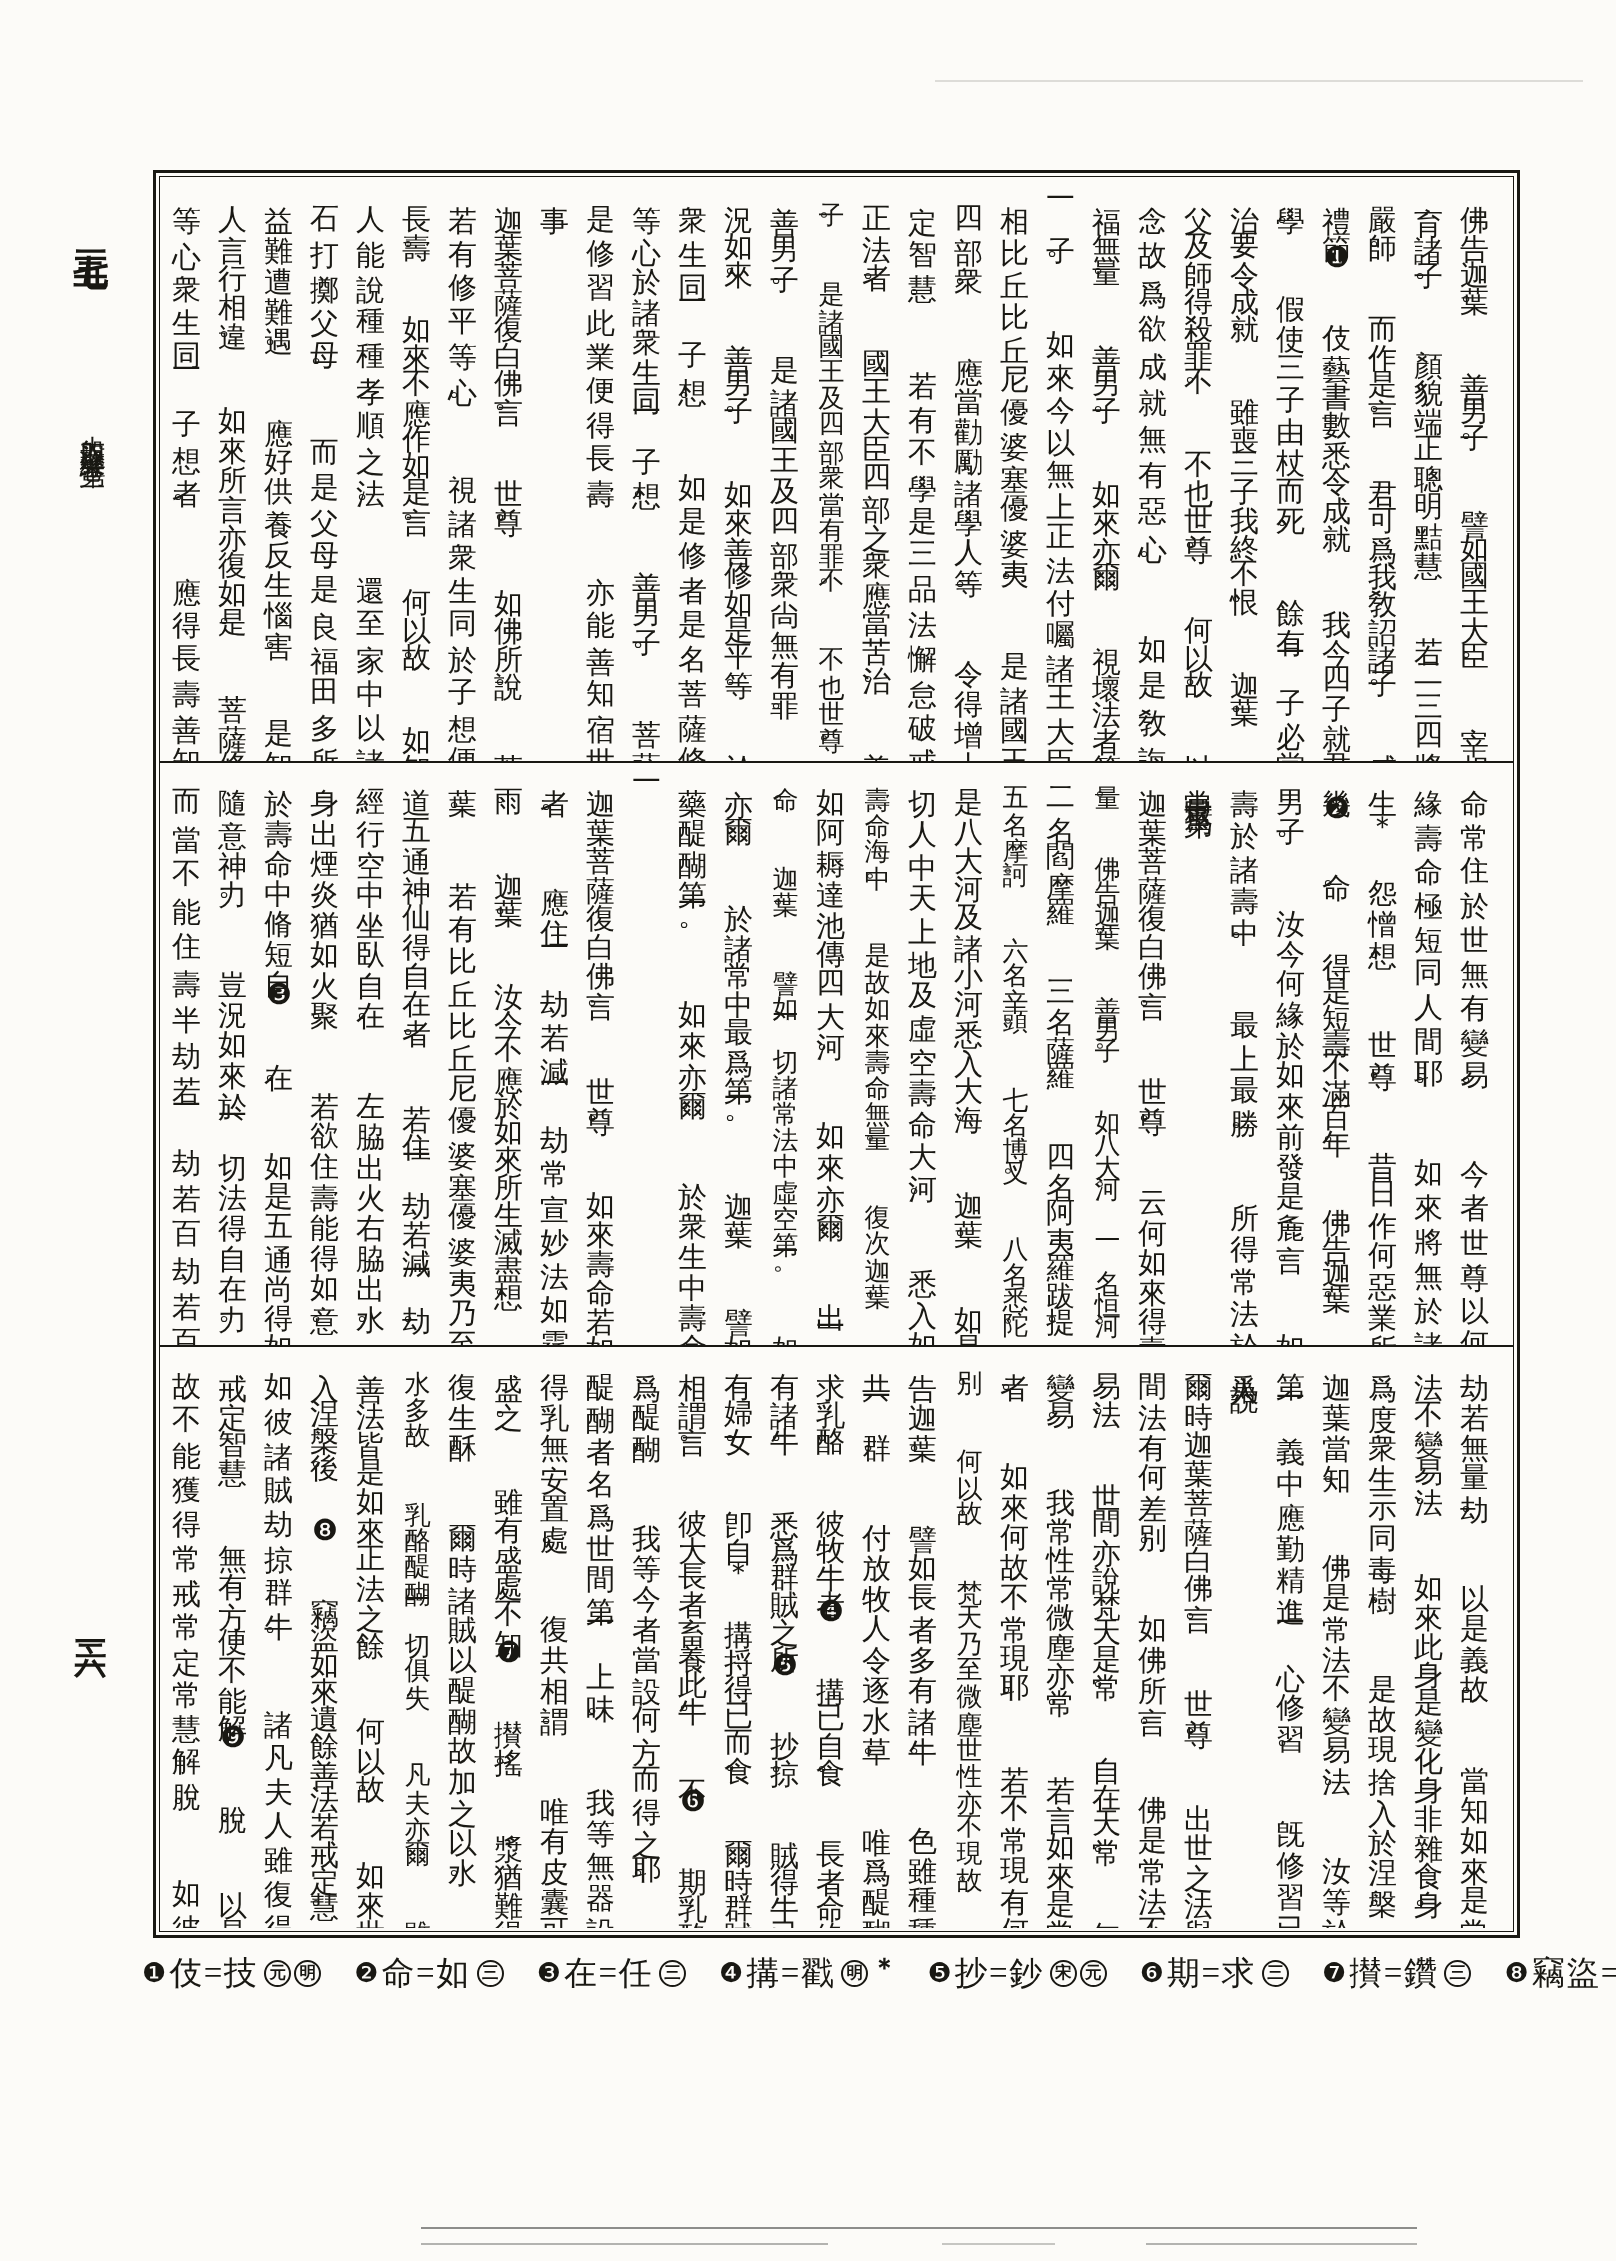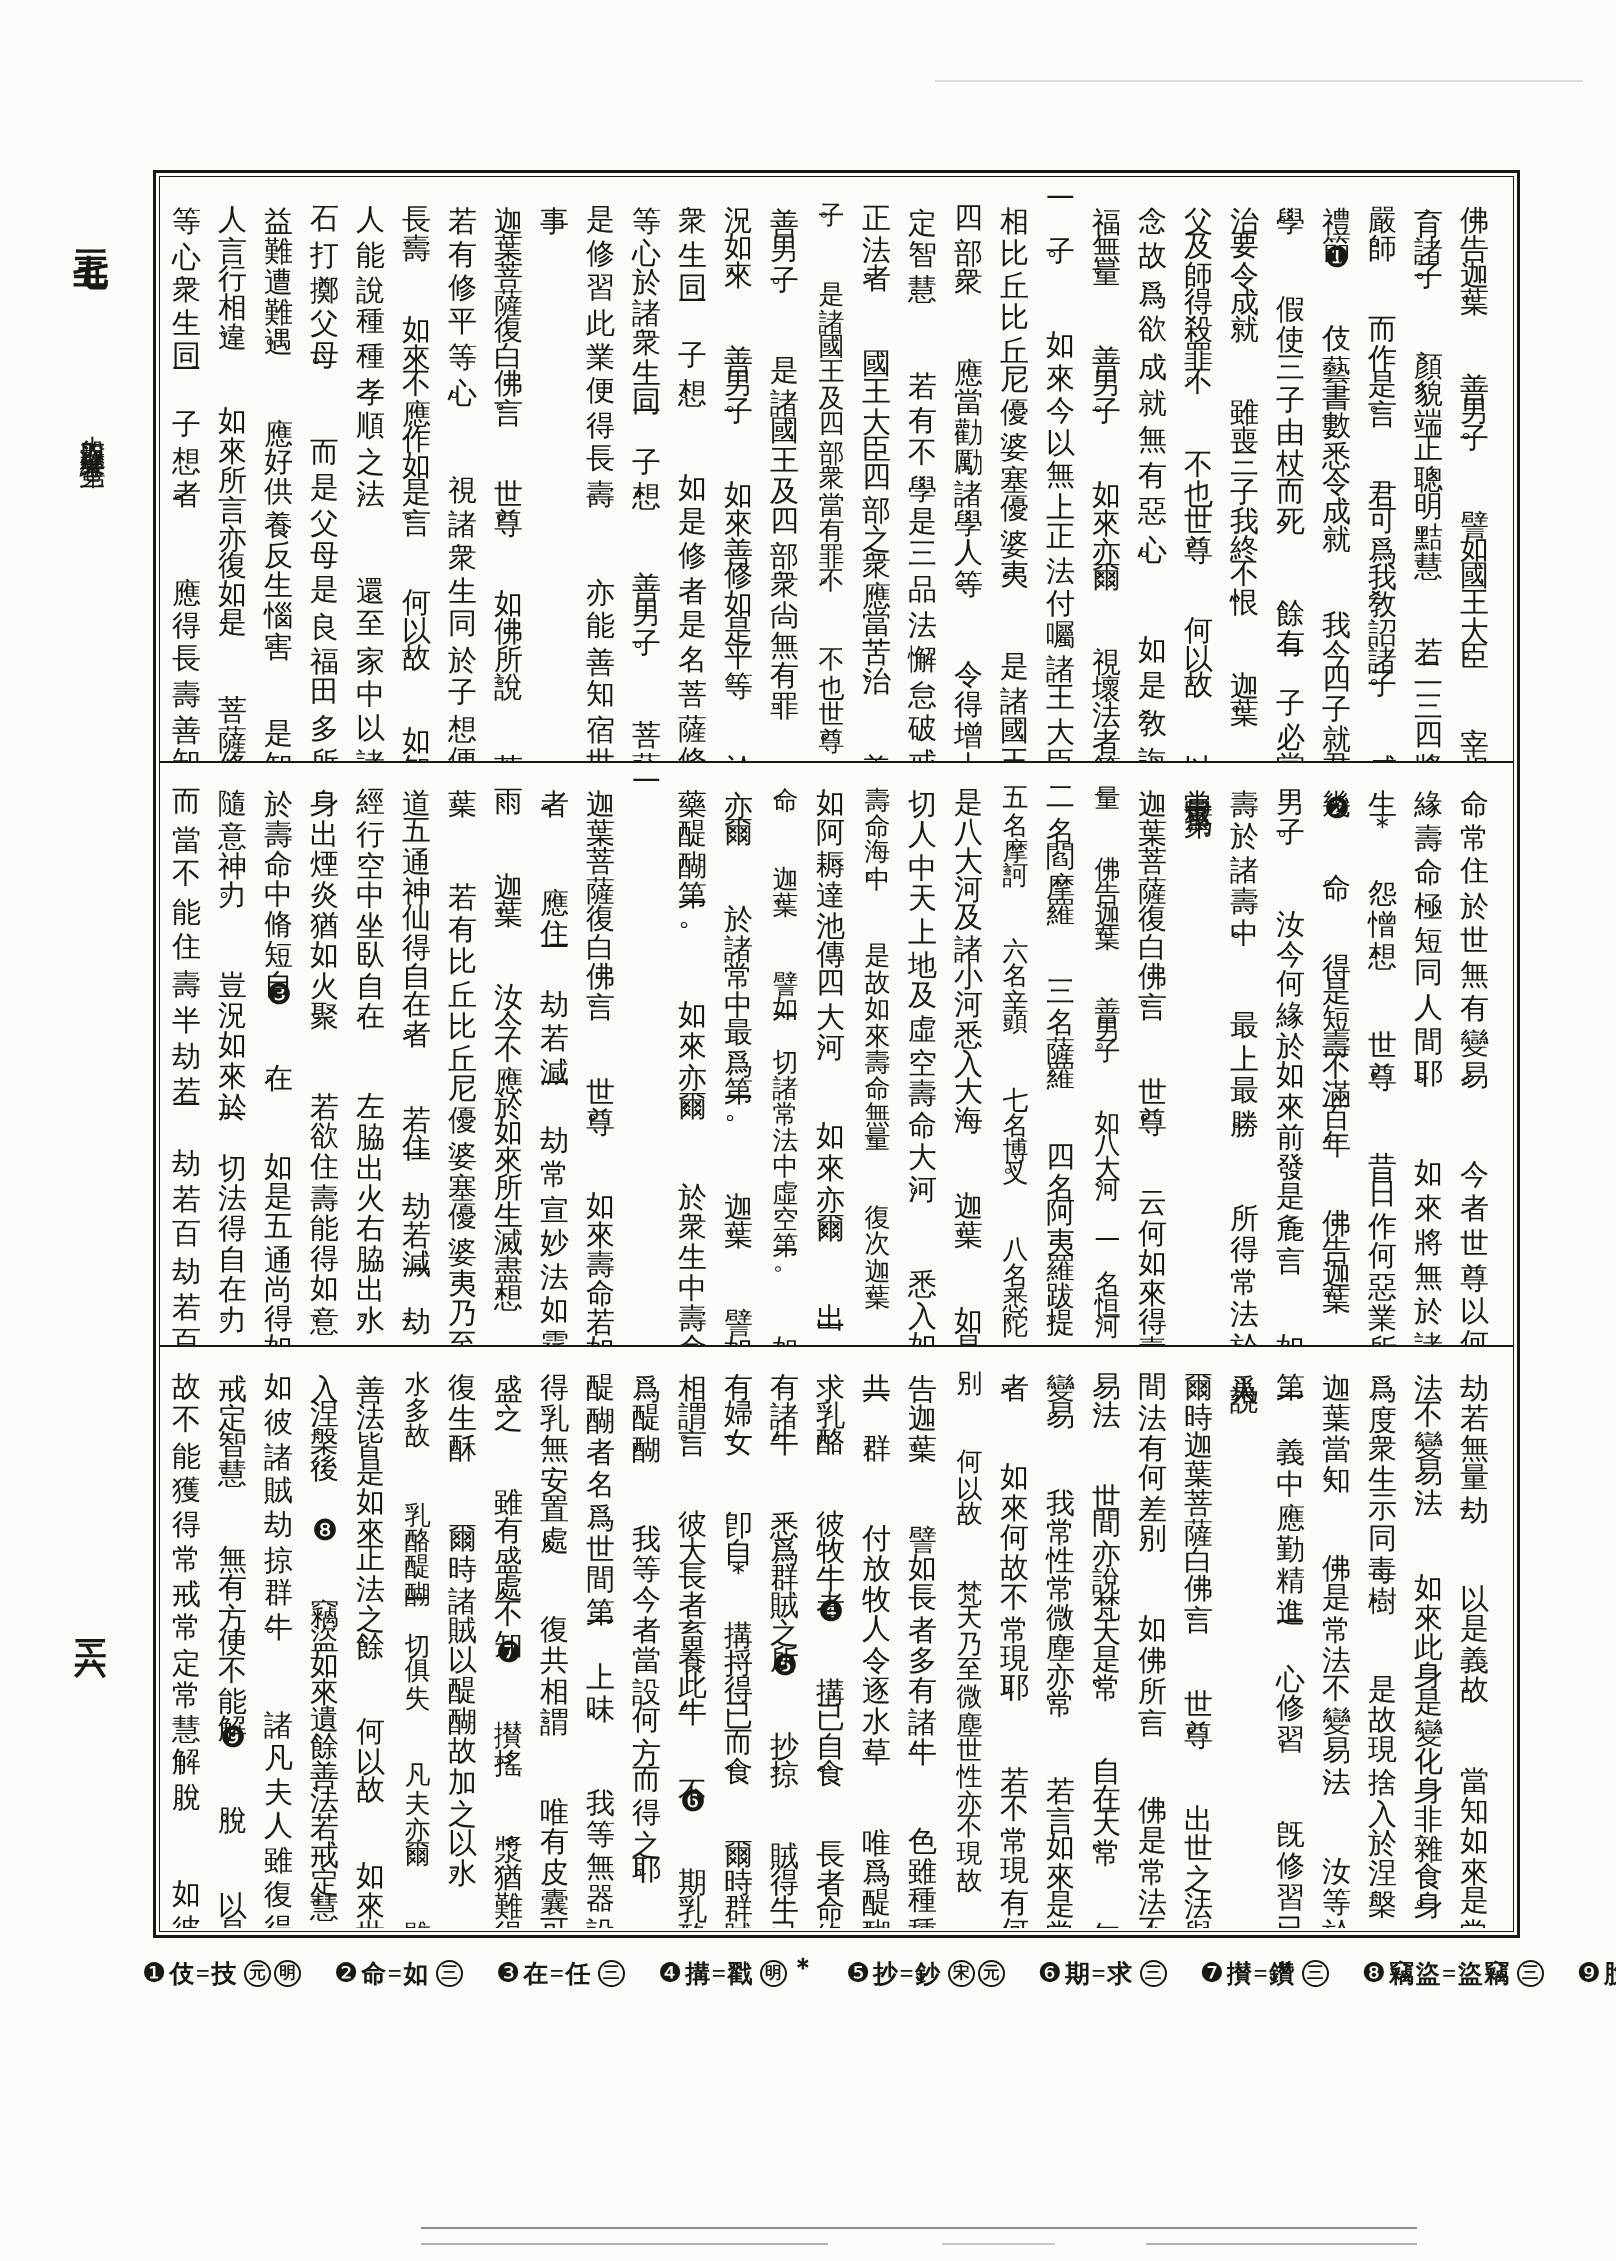--- a/index.html
+++ b/index.html
@@ -43,21 +43,21 @@
   .vol-title{left:75px;top:415px;font-size:26px;letter-spacing:4.5px;}
   .pnum-bottom{left:69px;top:1618px;font-size:32px;font-weight:bold;letter-spacing:3px;}
 
   
   .footnotes{
     position:absolute;left:142px;top:1952px;width:1379px;height:42px;
     display:flex;align-items:center;gap:30px;white-space:nowrap;
   }
   .fn{display:inline-flex;align-items:center;gap:3px;}
   .fn-num{font-size:27px;line-height:1;}
-  .fn-body{font-size:25px;font-weight:bold;letter-spacing:1.5px;}
+  .fn-body{font-size:33px;font-weight:normal;letter-spacing:1.5px;}
   .fn-eds{display:inline-flex;gap:3px;margin-left:3px;}
   .ed{
     display:inline-flex;width:27px;height:27px;box-sizing:border-box;
     border:2.3px solid #191813;border-radius:50%;
     align-items:center;justify-content:center;
     font-size:16.6px;font-weight:bold;line-height:1;
   }
   .fn-star{font-size:26px;font-weight:bold;transform:translateY(-6px);}
 
   

